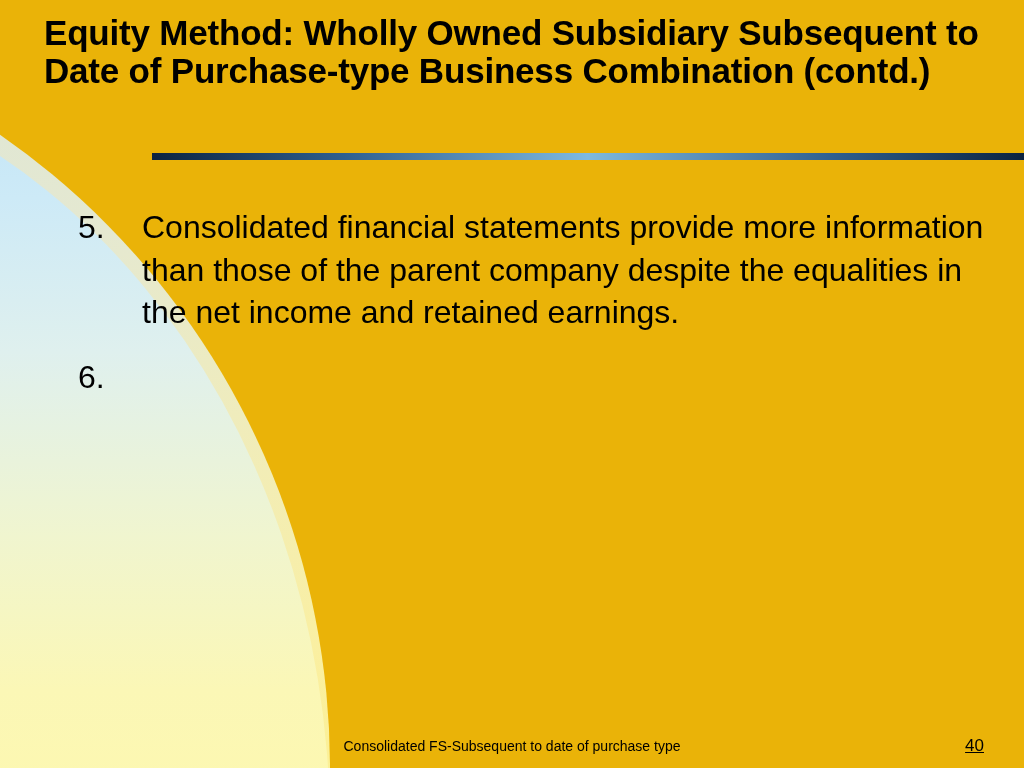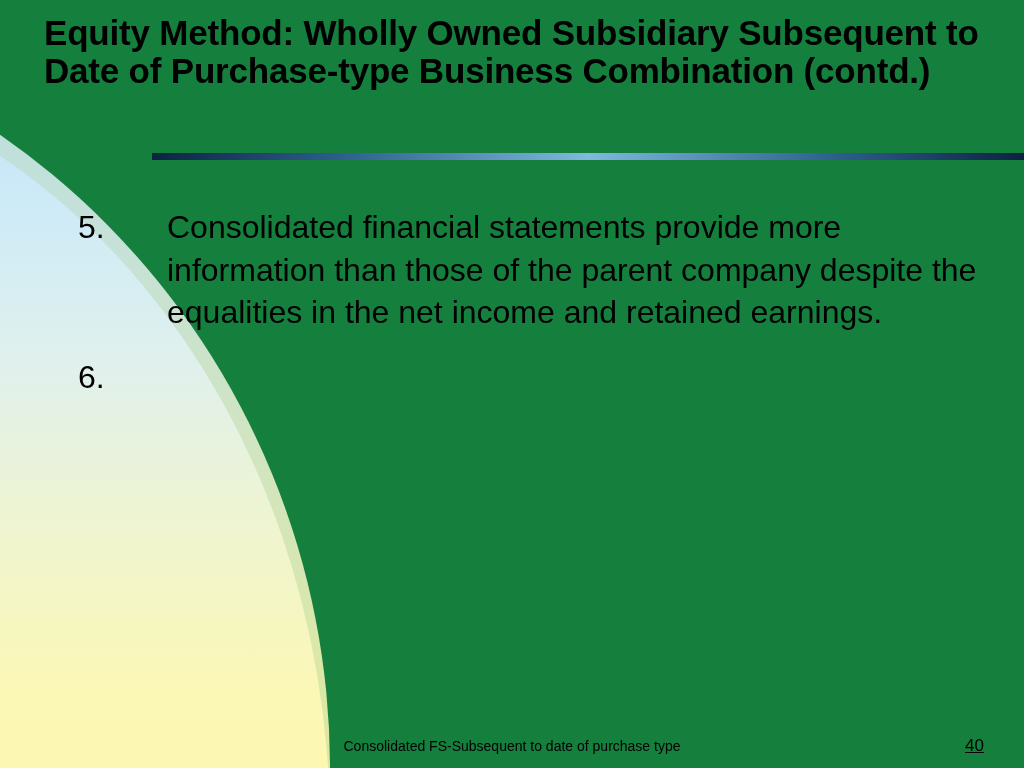--- a/index.html
+++ b/index.html
@@ -10,21 +10,21 @@
     width: 1024px;
     height: 768px;
     background: #ffffff;
     font-family: "Liberation Sans", sans-serif;
     overflow: hidden;
   }
   .slide {
     position: relative;
     width: 1024px;
     height: 768px;
-    background: #15803d;
+    background: #eab308;
     overflow: hidden;
   }
   
   .bg-shape {
     position: absolute;
     left: -310px;
     top: 60px;
     width: 640px;
     height: 768px;
     border-radius: 0 100% 0 0 / 0 100% 0 0;
@@ -89,21 +89,21 @@
     margin-bottom: 22px;
   }
   .body-item .num {
     width: 64px;
     flex: 0 0 64px;
     text-align: left;
   }
   .body-item .txt {
     flex: 1;
   }
-  .item-1 .txt { max-width: 845px; margin-left: 25px; }
+  .item-1 .txt { max-width: 845px; }
   .item-2 .txt { max-width: 800px; }
 
   .footer-text {
     position: absolute;
     left: 0;
     top: 738px;
     width: 1024px;
     text-align: center;
     font-size: 14px;
     color: #000000;

